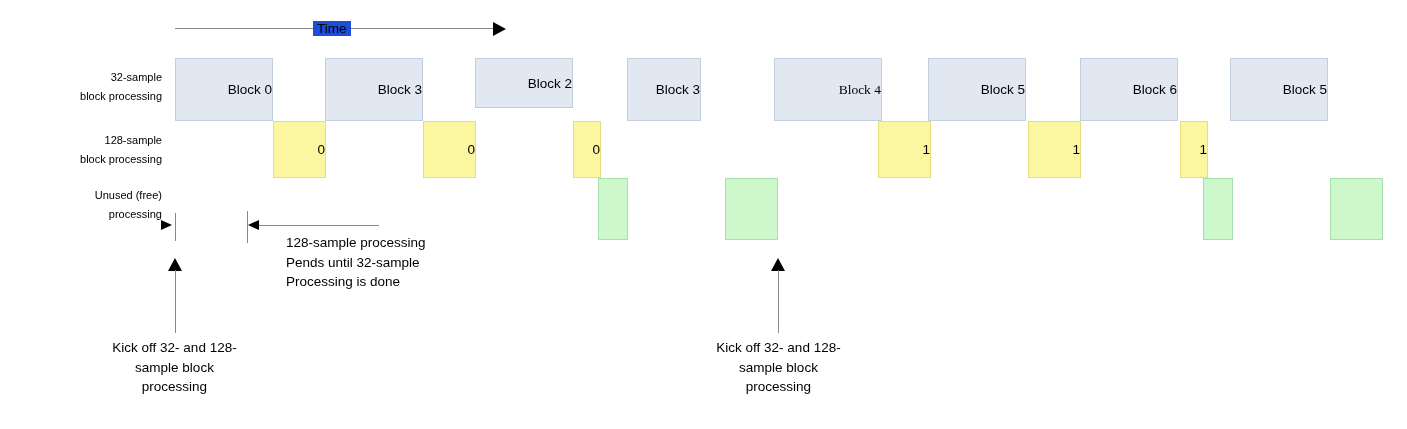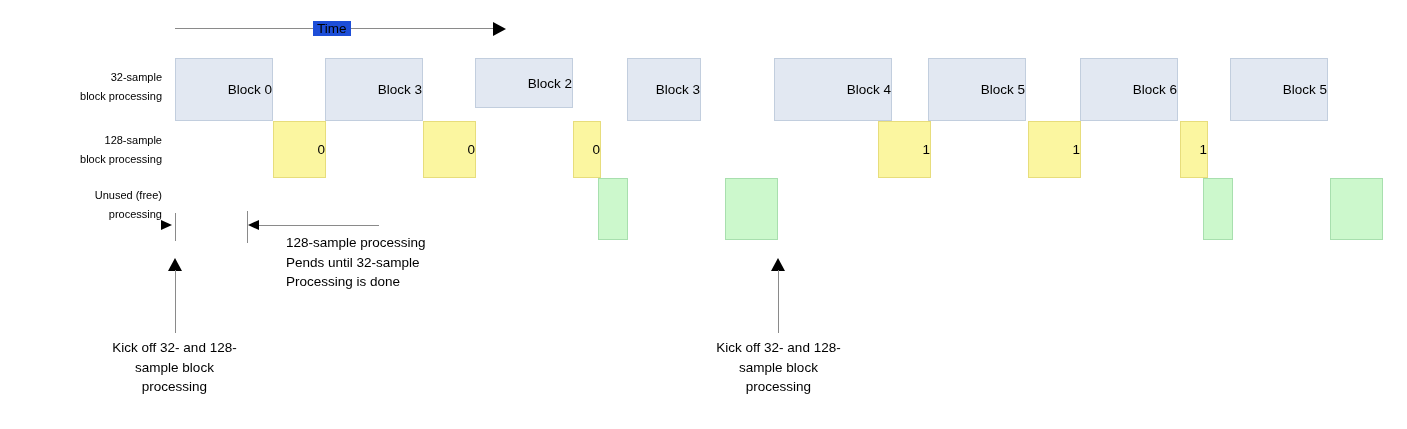--- a/index.html
+++ b/index.html
@@ -82,21 +82,21 @@
       </div>
       <div class="blk blk-32" style="left: 325px; top: 58px; width: 98px; height: 63px;">
         <span>Block 3</span>
       </div>
       <div class="blk blk-32" style="left: 475px; top: 58px; width: 98px; height: 50px;">
         <span>Block 2</span>
       </div>
       <div class="blk blk-32" style="left: 627px; top: 58px; width: 74px; height: 63px;">
         <span>Block 3</span>
       </div>
-      <div class="blk blk-32" style="left: 774px; top: 58px; width: 118px; height: 63px;">
+      <div class="blk blk-32" style="left: 774px; top: 58px; width: 108px; height: 63px; font-family: Liberation Serif, serif;">
         <span>Block 4</span>
       </div>
       <div class="blk blk-32" style="left: 928px; top: 58px; width: 98px; height: 63px;">
         <span>Block 5</span>
       </div>
       <div class="blk blk-32" style="left: 1080px; top: 58px; width: 98px; height: 63px;">
         <span>Block 6</span>
       </div>
       <div class="blk blk-32" style="left: 1230px; top: 58px; width: 98px; height: 63px;">
         <span>Block 5</span>

